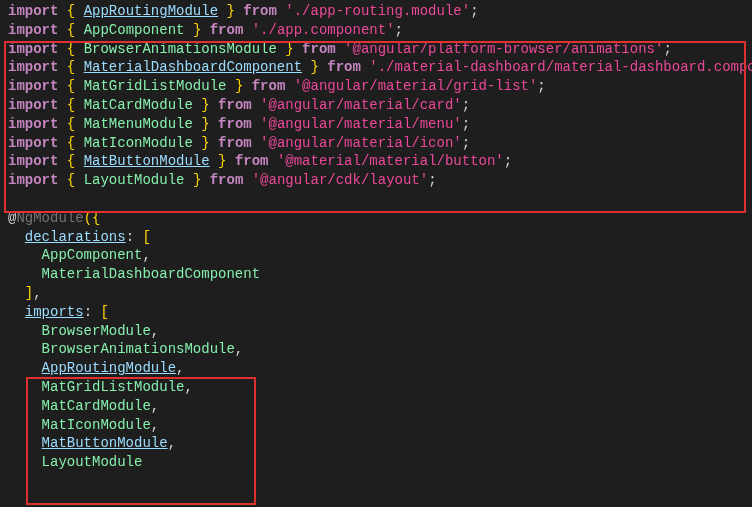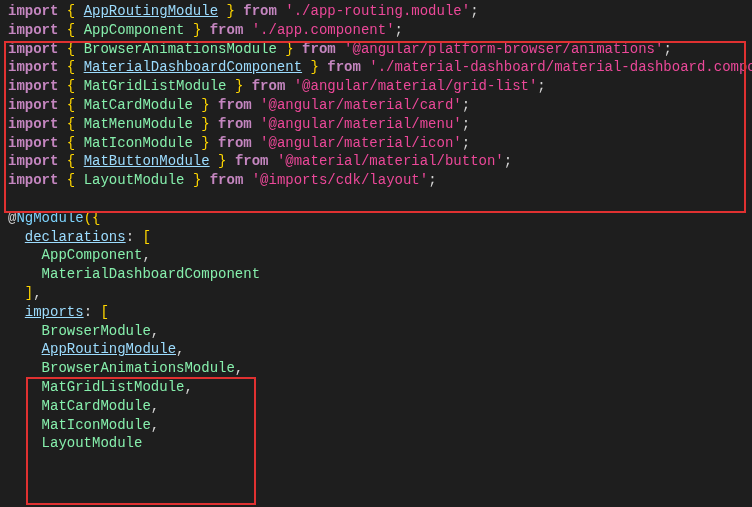--- a/index.html
+++ b/index.html
@@ -15,52 +15,53 @@
     padding: 2px 0 0 8px;
     position: relative;
   }
   .line { white-space: pre; height: 18.8px; }
   .kw { color: #c586c0; font-weight: bold; }       
   .br { color: #ffd700; }       
   .id { color: #9cdcfe; text-decoration: underline; }       
   .cls{ color: #86efac; }       
   .str{ color: #ec4899; }       
   .pn { color: #d4d4d4; }       
-  .dec{ color: #7dd3fc; }       
+  .dec{ color: #737373; }       
   .at { color: #d4d4d4; }       
   .hlbox {
     position: absolute;
     border: 2px solid #e03131;
     pointer-events: none;
   }
 </style>
 </head>
 <body>
 
 <div id="code">
     <div class="line"><span class="kw">import</span><span class="pn"> </span><span class="br">{</span><span class="pn"> </span><span class="id">AppRoutingModule</span><span class="pn"> </span><span class="br">}</span><span class="pn"> </span><span class="kw">from</span><span class="pn"> </span><span class="str">'./app-routing.module'</span><span class="pn">;</span></div>
     <div class="line"><span class="kw">import</span><span class="pn"> </span><span class="br">{</span><span class="pn"> </span><span class="cls">AppComponent</span><span class="pn"> </span><span class="br">}</span><span class="pn"> </span><span class="kw">from</span><span class="pn"> </span><span class="str">'./app.component'</span><span class="pn">;</span></div>
     <div class="line"><span class="kw">import</span><span class="pn"> </span><span class="br">{</span><span class="pn"> </span><span class="cls">BrowserAnimationsModule</span><span class="pn"> </span><span class="br">}</span><span class="pn"> </span><span class="kw">from</span><span class="pn"> </span><span class="str">'@angular/platform-browser/animations'</span><span class="pn">;</span></div>
     <div class="line"><span class="kw">import</span><span class="pn"> </span><span class="br">{</span><span class="pn"> </span><span class="id">MaterialDashboardComponent</span><span class="pn"> </span><span class="br">}</span><span class="pn"> </span><span class="kw">from</span><span class="pn"> </span><span class="str">'./material-dashboard/material-dashboard.component'</span></div>
     <div class="line"><span class="kw">import</span><span class="pn"> </span><span class="br">{</span><span class="pn"> </span><span class="cls">MatGridListModule</span><span class="pn"> </span><span class="br">}</span><span class="pn"> </span><span class="kw">from</span><span class="pn"> </span><span class="str">'@angular/material/grid-list'</span><span class="pn">;</span></div>
     <div class="line"><span class="kw">import</span><span class="pn"> </span><span class="br">{</span><span class="pn"> </span><span class="cls">MatCardModule</span><span class="pn"> </span><span class="br">}</span><span class="pn"> </span><span class="kw">from</span><span class="pn"> </span><span class="str">'@angular/material/card'</span><span class="pn">;</span></div>
     <div class="line"><span class="kw">import</span><span class="pn"> </span><span class="br">{</span><span class="pn"> </span><span class="cls">MatMenuModule</span><span class="pn"> </span><span class="br">}</span><span class="pn"> </span><span class="kw">from</span><span class="pn"> </span><span class="str">'@angular/material/menu'</span><span class="pn">;</span></div>
     <div class="line"><span class="kw">import</span><span class="pn"> </span><span class="br">{</span><span class="pn"> </span><span class="cls">MatIconModule</span><span class="pn"> </span><span class="br">}</span><span class="pn"> </span><span class="kw">from</span><span class="pn"> </span><span class="str">'@angular/material/icon'</span><span class="pn">;</span></div>
     <div class="line"><span class="kw">import</span><span class="pn"> </span><span class="br">{</span><span class="pn"> </span><span class="id">MatButtonModule</span><span class="pn"> </span><span class="br">}</span><span class="pn"> </span><span class="kw">from</span><span class="pn"> </span><span class="str">'@material/material/button'</span><span class="pn">;</span></div>
-    <div class="line"><span class="kw">import</span><span class="pn"> </span><span class="br">{</span><span class="pn"> </span><span class="cls">LayoutModule</span><span class="pn"> </span><span class="br">}</span><span class="pn"> </span><span class="kw">from</span><span class="pn"> </span><span class="str">'@imports/cdk/layout'</span><span class="pn">;</span></div>
+    <div class="line"><span class="kw">import</span><span class="pn"> </span><span class="br">{</span><span class="pn"> </span><span class="cls">LayoutModule</span><span class="pn"> </span><span class="br">}</span><span class="pn"> </span><span class="kw">from</span><span class="pn"> </span><span class="str">'@angular/cdk/layout'</span><span class="pn">;</span></div>
     <div class="line"> </div>
     <div class="line"><span class="at">@</span><span class="dec">NgModule</span><span class="br">(</span><span class="br">{</span></div>
     <div class="line"><span class="pn">  </span><span class="id">declarations</span><span class="pn">:</span><span class="pn"> </span><span class="br">[</span></div>
     <div class="line"><span class="pn">    </span><span class="cls">AppComponent</span><span class="pn">,</span></div>
     <div class="line"><span class="pn">    </span><span class="cls">MaterialDashboardComponent</span></div>
     <div class="line"><span class="pn">  </span><span class="br">]</span><span class="pn">,</span></div>
     <div class="line"><span class="pn">  </span><span class="id">imports</span><span class="pn">:</span><span class="pn"> </span><span class="br">[</span></div>
     <div class="line"><span class="pn">    </span><span class="cls">BrowserModule</span><span class="pn">,</span></div>
+    <div class="line"><span class="pn">    </span><span class="cls">BrowserAnimationsModule</span><span class="pn">,</span></div>
     <div class="line"><span class="pn">    </span><span class="id">AppRoutingModule</span><span class="pn">,</span></div>
-    <div class="line"><span class="pn">    </span><span class="cls">BrowserAnimationsModule</span><span class="pn">,</span></div>
     <div class="line"><span class="pn">    </span><span class="cls">MatGridListModule</span><span class="pn">,</span></div>
     <div class="line"><span class="pn">    </span><span class="cls">MatCardModule</span><span class="pn">,</span></div>
     <div class="line"><span class="pn">    </span><span class="cls">MatIconModule</span><span class="pn">,</span></div>
+    <div class="line"><span class="pn">    </span><span class="id">MatButtonModule</span><span class="pn">,</span></div>
     <div class="line"><span class="pn">    </span><span class="cls">LayoutModule</span></div>
   </div>
 
 <div class="hlbox" style="left: 4px; top: 41px; width: 742px; height: 172px;"></div>
 <div class="hlbox" style="left: 26px; top: 377px; width: 230px; height: 128px;"></div>
 
 </body></html>

